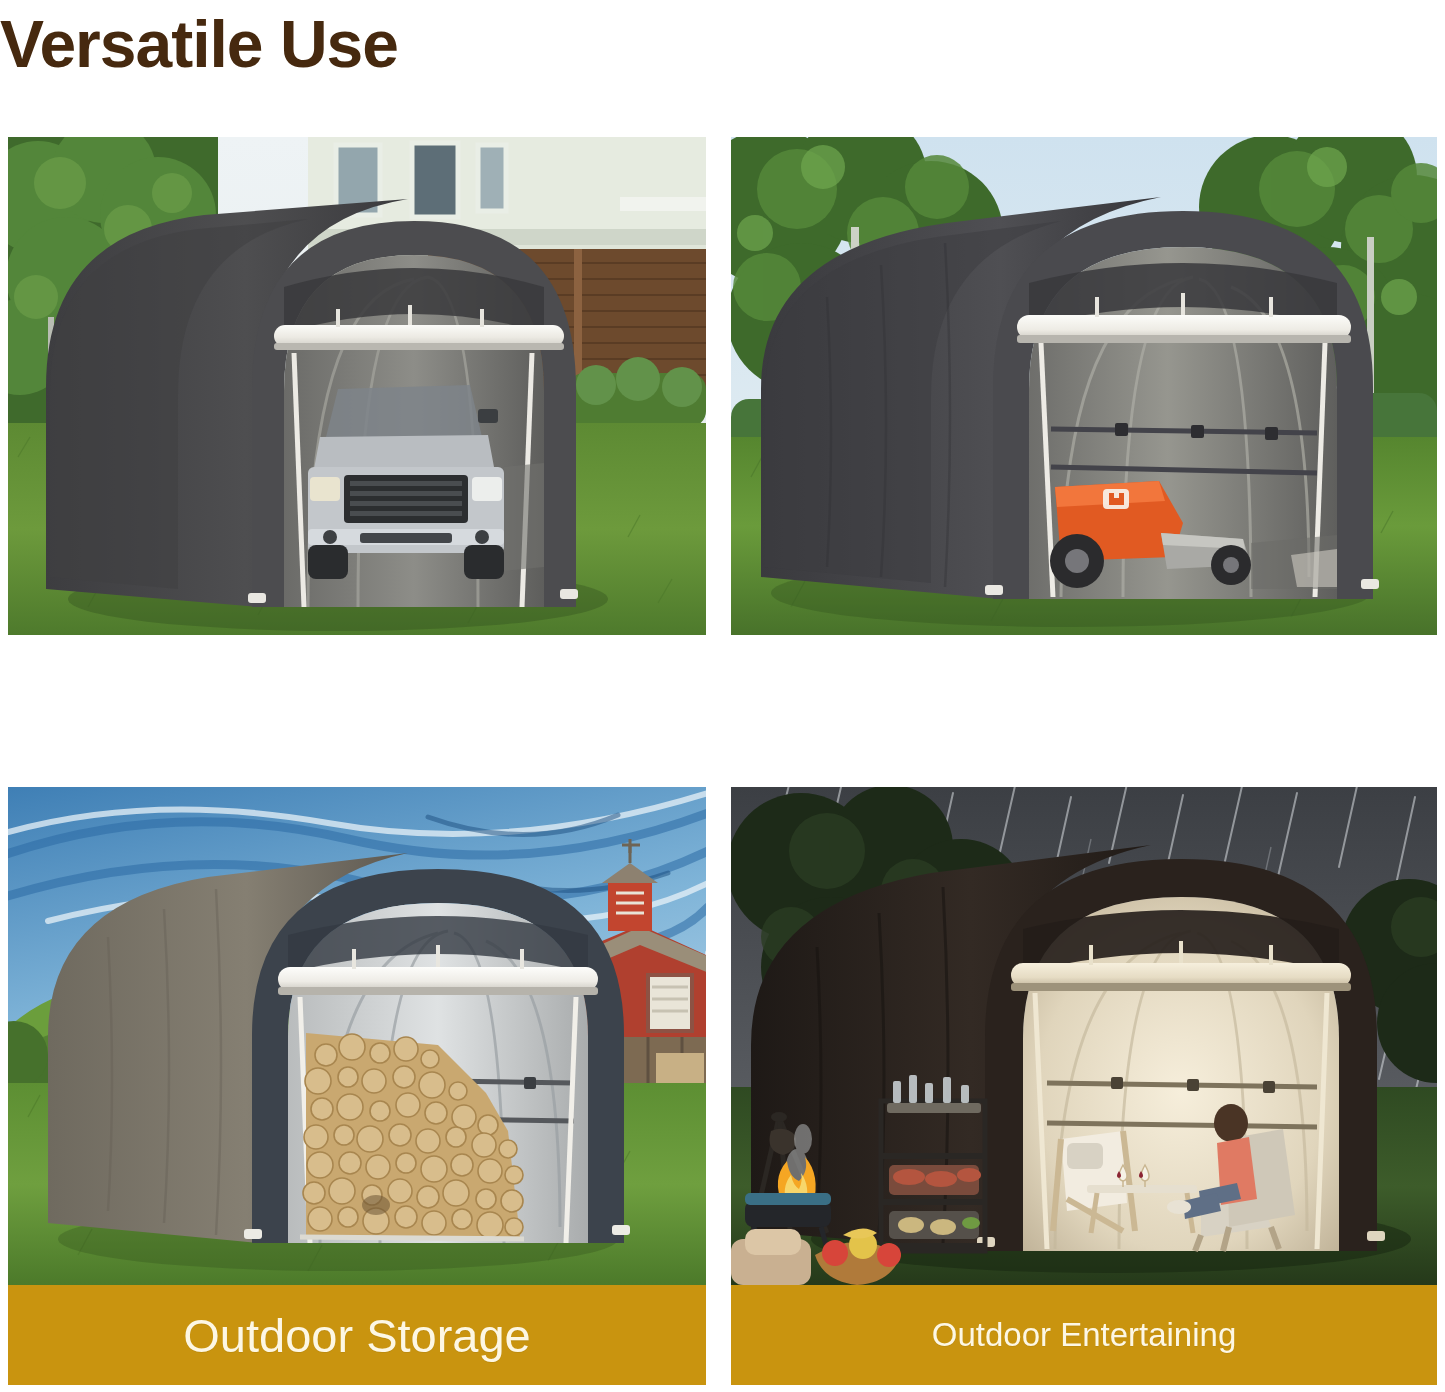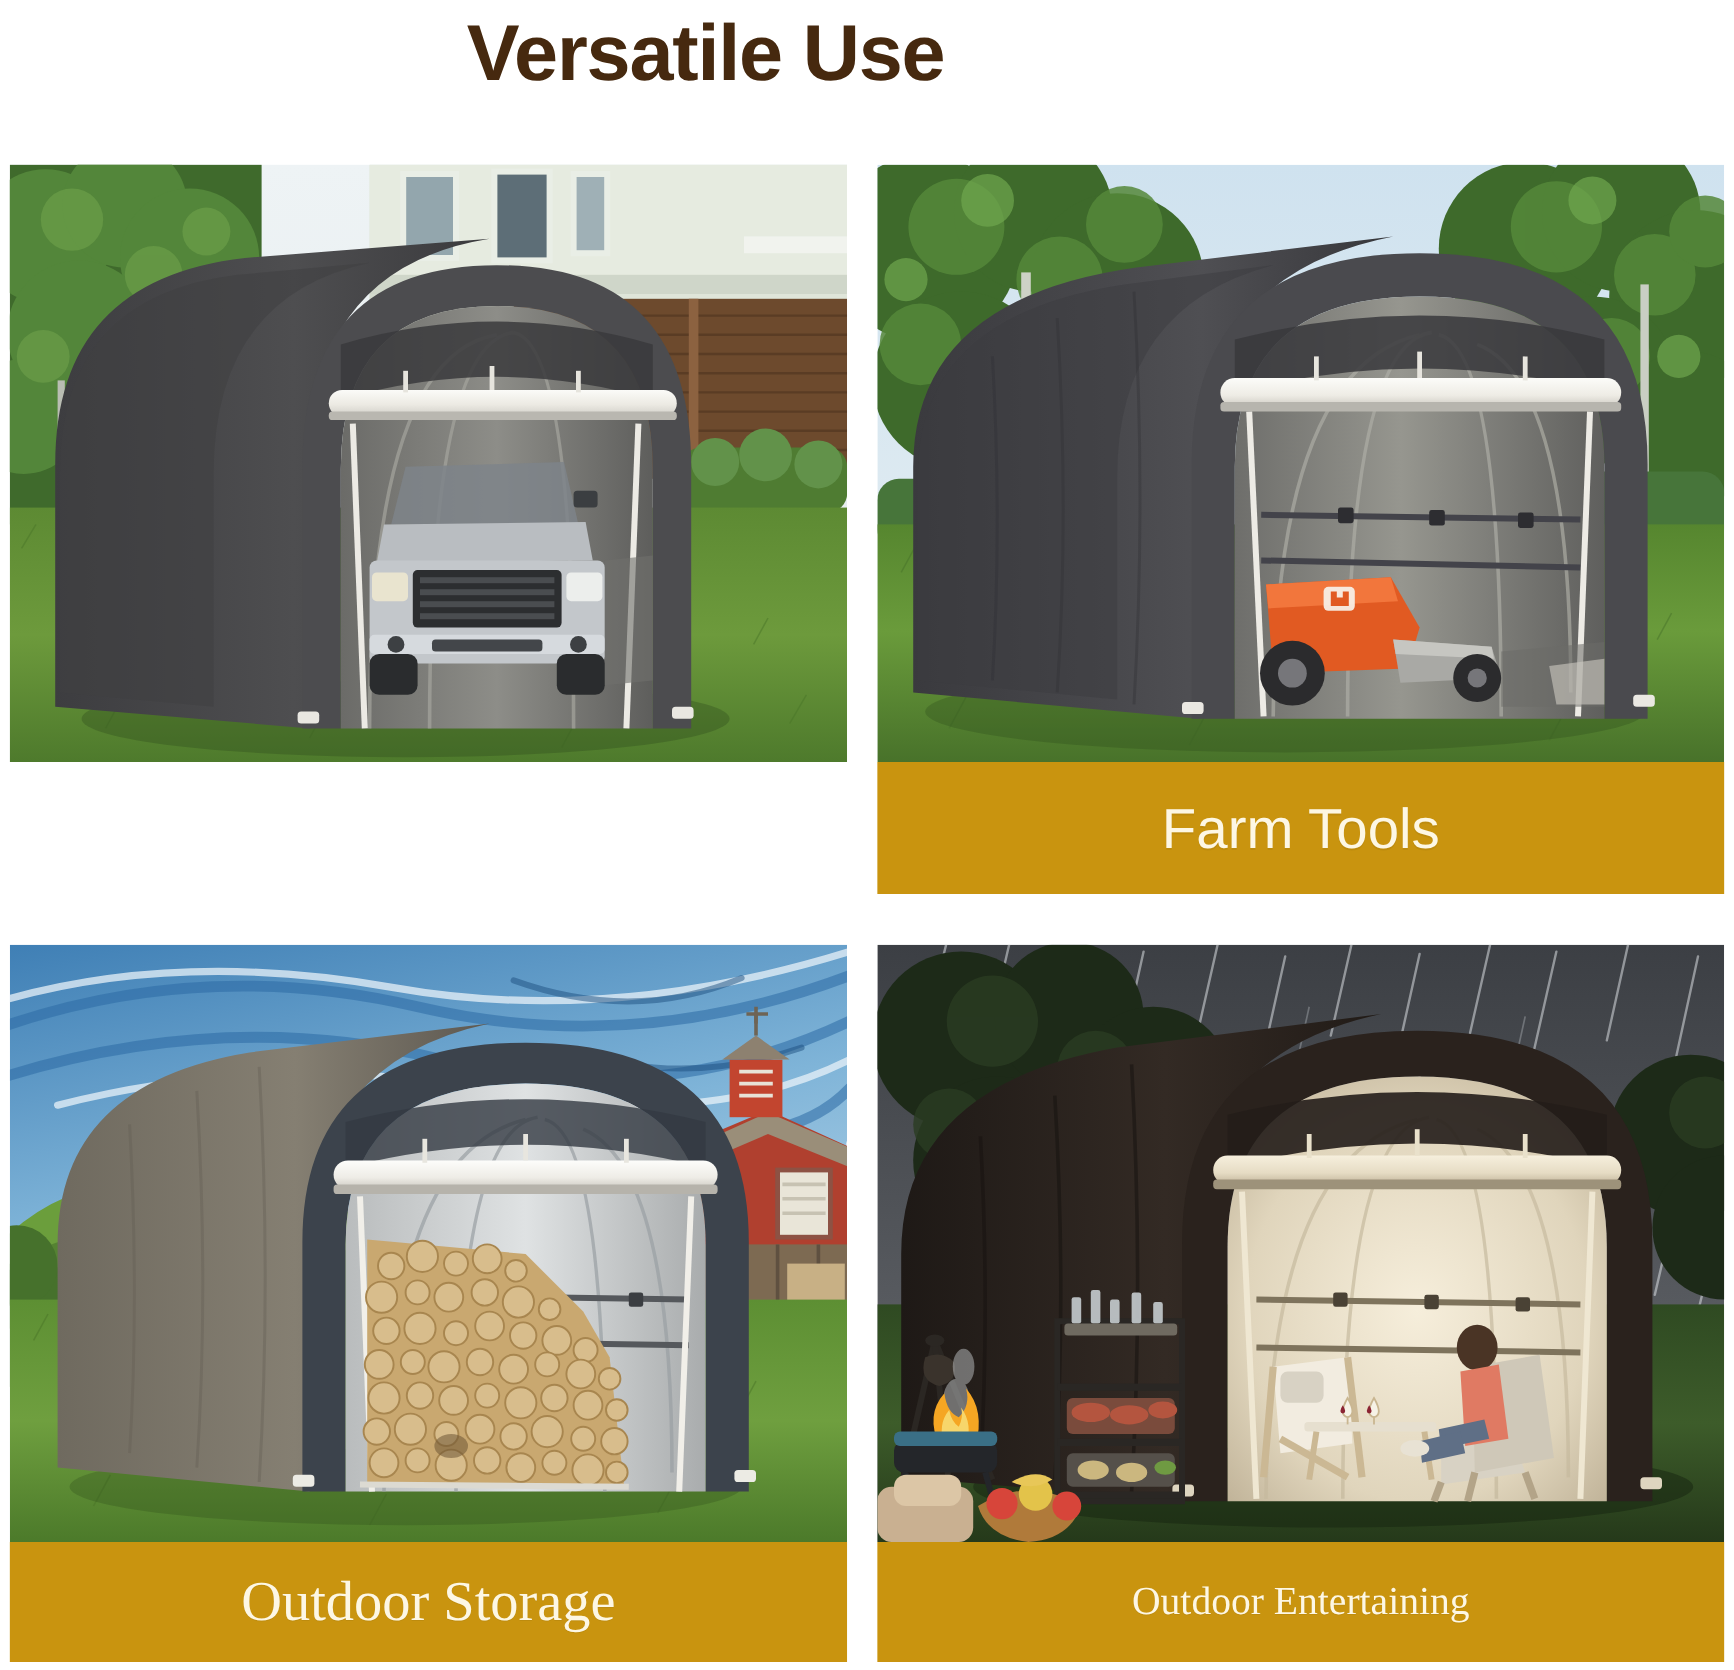--- a/index.html
+++ b/index.html
@@ -6,21 +6,21 @@
   body{
     width:1445px;height:1392px;overflow:hidden;
     font-family:"Liberation Sans","DejaVu Sans",sans-serif;
     -webkit-font-smoothing:antialiased;
   }
   .page{position:relative;width:1445px;height:1392px;background:#fff;}
 
   
   .title{
     position:absolute;left:0;top:8px;width:1176px;
-    text-align:center;
+    text-align:left;
     font-size:66px;font-weight:bold;letter-spacing:-1px;
     color:#46290f;
     line-height:1.1;
   }
 
   
   .grid{
     position:absolute;left:0;top:137px;width:1445px;height:1250px;
   }
   .card{position:absolute;overflow:hidden;background:#fff;}
@@ -35,21 +35,21 @@
   .photo svg{display:block;width:100%;height:100%;}
 
   .caption{
     height:110px;
     background:#c9940f;
     display:flex;align-items:center;justify-content:center;
     color:#fdf7e4;
     font-size:47px;font-weight:normal;letter-spacing:0px;
     text-shadow:0 1px 0 rgba(0,0,0,.06);
   }
-  .card.bl .caption,.card.br .caption{height:100px;font-family:Liberation Serif, serif;}
+  .card.bl .caption,.card.br .caption{height:100px;}
   .card.br .caption{font-size:33px;}
 </style>
 </head>
 <body>
 
 <div class="page">
 
   <div class="title">Versatile Use</div>
 
   <div class="grid">
@@ -371,21 +371,20 @@
               <circle cx="346" cy="424" r="12" fill="#76767a"></circle>
               <circle cx="500" cy="428" r="20" fill="#2b2b2d"></circle>
               <circle cx="500" cy="428" r="8" fill="#76767a"></circle>
             </g>
 
             <path d="M520 406 L606 398 L606 452 L520 452 Z" fill="#6c6c68" opacity=".55"></path>
             <path d="M560 418 L606 412 L606 450 L566 450 Z" fill="#cdcac2" opacity=".6"></path>
           </g>
         </svg>
       </div>
-      <div class="caption">Farm Tools</div>
     </div>
 
     <div class="card bl">
       <div class="photo">
         <svg viewBox="0 0 698 498" preserveAspectRatio="none">
           <defs>
             <linearGradient id="sky3" x1="0" y1="0" x2="0.3" y2="1">
               <stop offset="0" stop-color="#3f7fb5"></stop>
                 <stop offset=".45" stop-color="#7fb4d8"></stop>
                 <stop offset="1" stop-color="#cde3ef"></stop>

